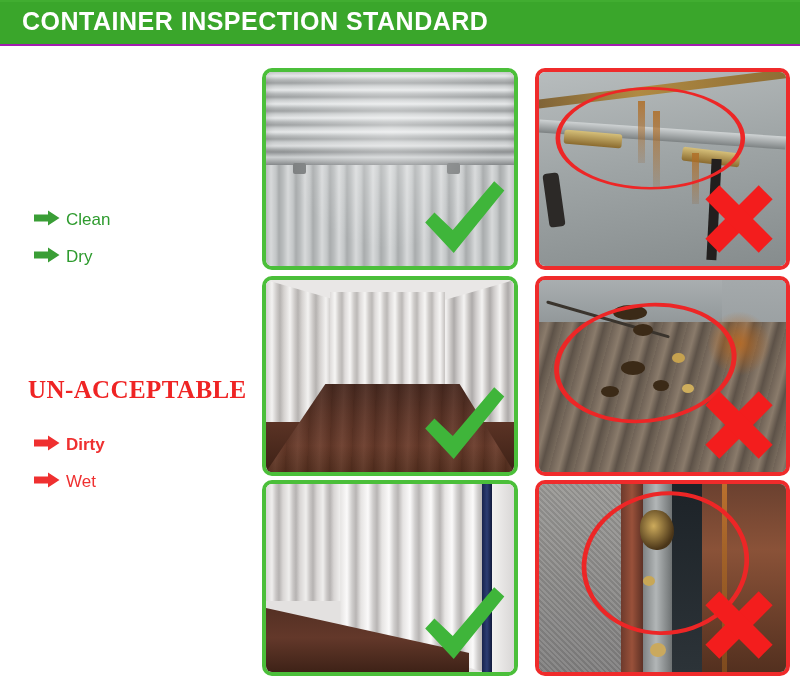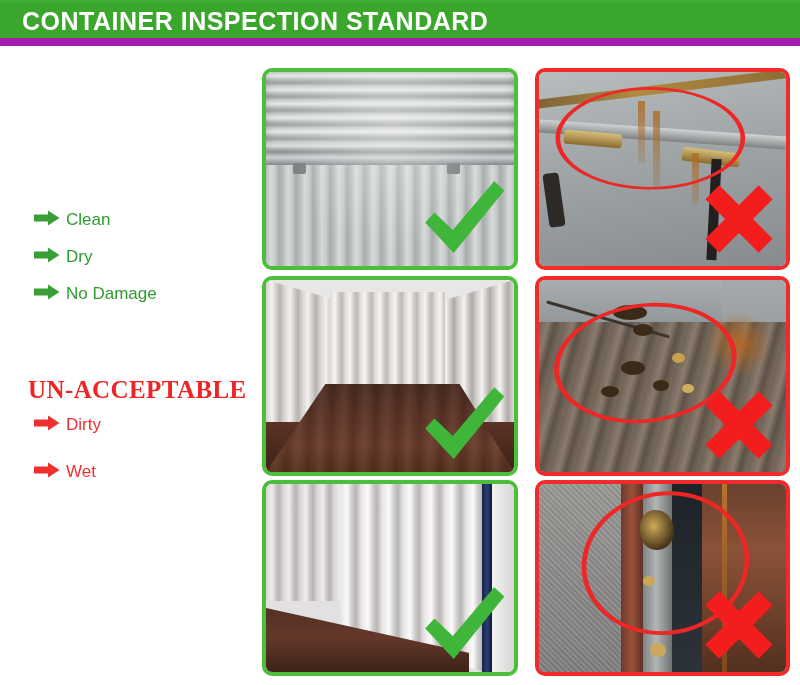--- a/index.html
+++ b/index.html
@@ -17,21 +17,21 @@
   }
 
   
   .header-banner {
     position: absolute;
     left: 0;
     top: 0;
     width: 800px;
     height: 46px;
     background: #3aa62b;
-    border-bottom: 8px solid #a21caf;
+    border-bottom: 2px solid #a21caf;
     box-sizing: border-box;
   }
   .header-banner::after {
     content: "";
     position: absolute;
     left: 0; right: 0; top: 0;
     height: 2px;
     background: #41ad31;
   }
   .header-title {
@@ -85,22 +85,22 @@
     width: 26px;
     height: 16px;
     display: block;
   }
   .ok-row .bullet-label { color: #2e9b2e; }
   .bad-row .bullet-label { color: #ef3030; }
 
   .r-ok-0 { top: 164px; }
   .r-ok-1 { top: 201px; }
   .r-ok-2 { top: 238px; }
-  .r-bad-0 { top: 369px; }
-  .r-bad-1 { top: 416px; }
+  .r-bad-0 { top: 389px; font-weight: bold; }
+  .r-bad-1 { top: 426px; }
   .r-bad-2 { top: 463px; }
 
   
   .grid {
     position: absolute;
     left: 262px;
     top: 68px;
     width: 528px;
     height: 610px;
   }
@@ -372,28 +372,20 @@
 
   <div class="bullet-row ok-row r-ok-1">
     <span class="arrow-icon">
       <svg width="26" height="16" viewBox="0 0 26 16">
           <path d="M0 4.5 H14 V0.5 L25.5 8 L14 15.5 V11.5 H0 Z" fill="#3a9e36"></path>
         </svg>
     </span>
     <span class="bullet-label">Dry</span>
   </div>
 
-  <div class="bullet-row ok-row r-ok-2">
-    <span class="arrow-icon">
-      <svg width="26" height="16" viewBox="0 0 26 16">
-          <path d="M0 4.5 H14 V0.5 L25.5 8 L14 15.5 V11.5 H0 Z" fill="#3a9e36"></path>
-        </svg>
-    </span>
-    <span class="bullet-label">No Damage</span>
-  </div>
 
   <div class="section-heading unacceptable">UN-ACCEPTABLE</div>
 
   <div class="bullet-row bad-row r-bad-0">
     <span class="arrow-icon">
       <svg width="26" height="16" viewBox="0 0 26 16">
           <path d="M0 4.5 H14 V0.5 L25.5 8 L14 15.5 V11.5 H0 Z" fill="#ef3030"></path>
         </svg>
     </span>
     <span class="bullet-label">Dirty</span>

